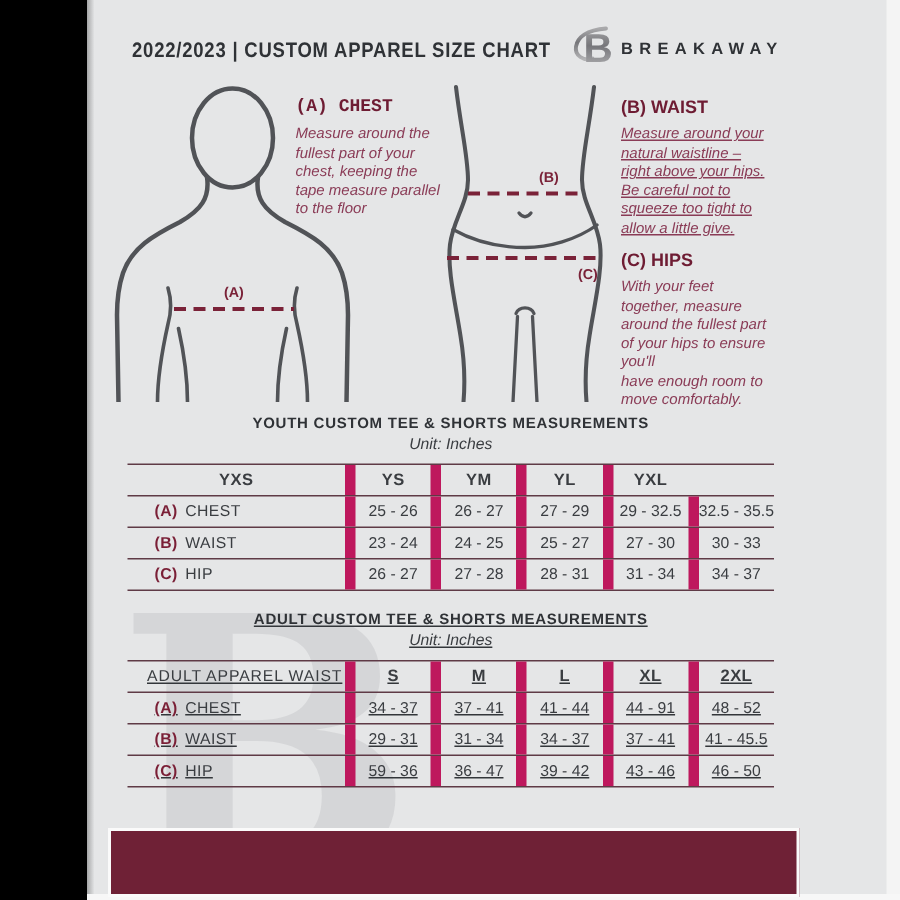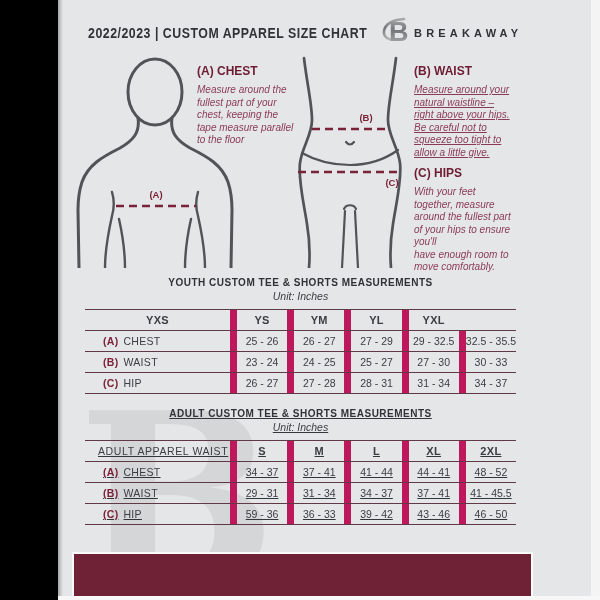--- a/index.html
+++ b/index.html
@@ -22,21 +22,21 @@
   .header-title{left:88px;top:25px;font-size:14px;font-weight:bold;
     letter-spacing:.6px;color:#2f3236;white-space:nowrap;
     transform:scaleX(.88);transform-origin:left center;}
   .logo{left:381px;top:15px;width:28px;height:32px;}
   .brand{left:414px;top:27px;font-size:11px;font-weight:bold;
     letter-spacing:4.2px;color:#2f3236;white-space:nowrap;}
 
   
   .inst-head{font-size:12px;font-weight:bold;color:#6e1c33;white-space:nowrap;}
   .inst-body{font-size:10px;font-style:italic;color:#8a3b56;line-height:12.5px;white-space:pre-line;}
-  .inst-a-head{left:197px;top:64px;}
+  .inst-a-head{left:197px;top:64px;font-family:Liberation Mono, monospace;}
   .inst-a-body{left:197px;top:84px;width:120px;}
   .inst-b-head{left:414px;top:64px;}
   .inst-b-body{left:414px;top:84px;width:125px;text-decoration:underline;}
   .inst-c-head{left:414px;top:166px;}
   .inst-c-body{left:414px;top:186px;width:125px;}
 
   
   .torso-svg{left:72px;top:56px;}
   .lower-svg{left:288px;top:56px;}
 
@@ -204,41 +204,41 @@
       <div class="t-cell head-size">2XL</div>
     </div>
     <div class="t-row">
       <div class="t-cell label-cell row-label">
         <span class="row-key">(A)</span>
         <span>CHEST</span>
       </div>
       <div class="t-cell">34 - 37</div>
       <div class="t-cell">37 - 41</div>
       <div class="t-cell">41 - 44</div>
-      <div class="t-cell">44 - 41</div>
+      <div class="t-cell">44 - 91</div>
       <div class="t-cell">48 - 52</div>
     </div>
     <div class="t-row">
       <div class="t-cell label-cell row-label">
         <span class="row-key">(B)</span>
         <span>WAIST</span>
       </div>
       <div class="t-cell">29 - 31</div>
       <div class="t-cell">31 - 34</div>
       <div class="t-cell">34 - 37</div>
       <div class="t-cell">37 - 41</div>
       <div class="t-cell">41 - 45.5</div>
     </div>
     <div class="t-row">
       <div class="t-cell label-cell row-label">
         <span class="row-key">(C)</span>
         <span>HIP</span>
       </div>
       <div class="t-cell">59 - 36</div>
-      <div class="t-cell">36 - 33</div>
+      <div class="t-cell">36 - 47</div>
       <div class="t-cell">39 - 42</div>
       <div class="t-cell">43 - 46</div>
       <div class="t-cell">46 - 50</div>
     </div>
   </div>
 </div>
 
 <div class="abs footer-bar"></div>
 
 </body></html>

